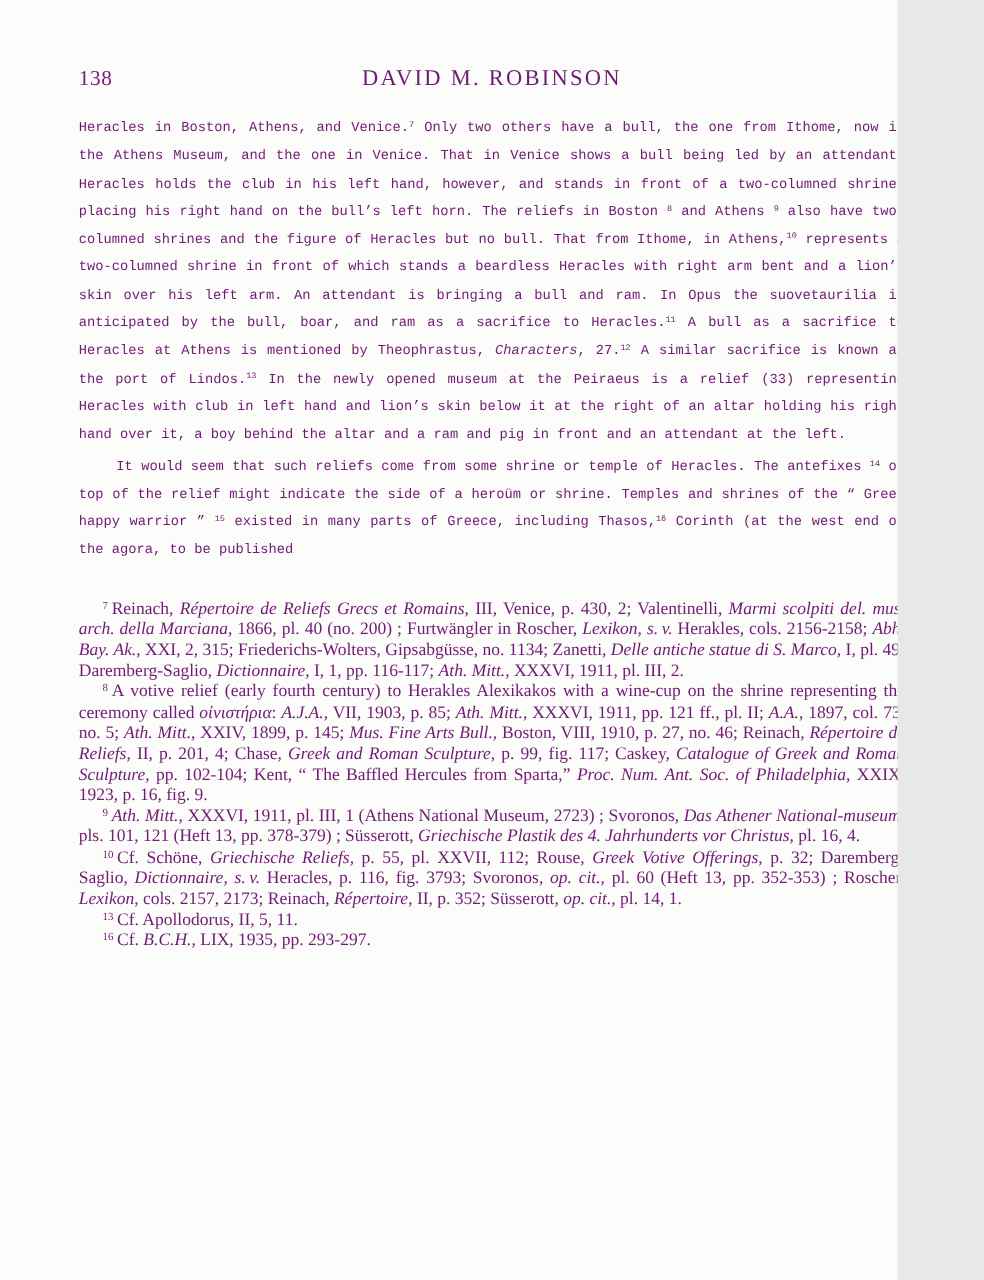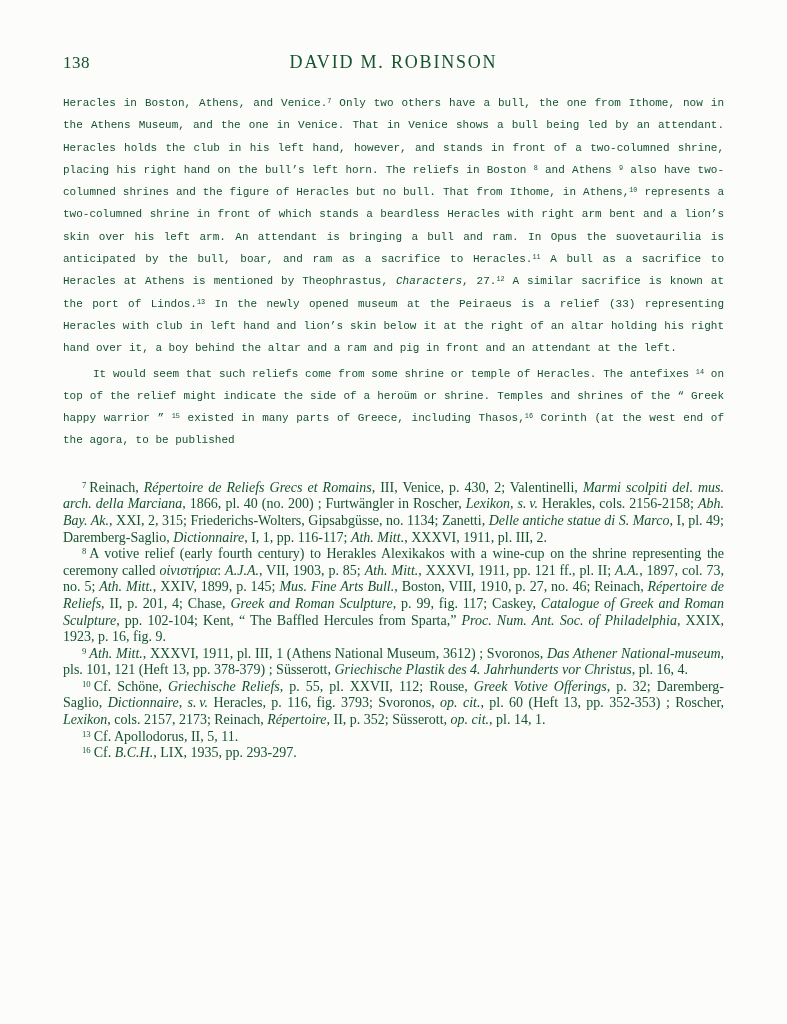--- a/index.html
+++ b/index.html
@@ -2,24 +2,24 @@
 <html><head>
 <meta charset="utf-8">
 <style>
   html, body {
     margin: 0;
     padding: 0;
     background: #e8e8e8;
   }
   .page {
     position: relative;
-    width: 787px;
+    width: 718px;
     height: 1024px;
     background: #fcfcfa;
-    color: #14532d;
+    color: #701a75;
     font-family: "Liberation Serif", "DejaVu Serif", serif;
     overflow: hidden;
     box-sizing: border-box;
   }
   .content {
     position: absolute;
     left: 63px;
     top: 52px;
     width: 661px;
   }
@@ -83,20 +83,20 @@
     </div>
 
     <div class="body-text">
         <p class="body-para"><span>Heracles in Boston, Athens, and Venice.</span><sup class="fn-ref">7</sup><span> Only two others have a bull, the one from Ithome, now in the Athens Museum, and the one in Venice. That in Venice shows a bull being led by an attendant. Heracles holds the club in his left hand, however, and stands in front of a two-columned shrine, placing his right hand on the bull’s left horn. The reliefs in Boston </span><sup class="fn-ref">8</sup><span> and Athens </span><sup class="fn-ref">9</sup><span> also have two-columned shrines and the figure of Heracles but no bull. That from Ithome, in Athens,</span><sup class="fn-ref">10</sup><span> represents a two-columned shrine in front of which stands a beardless Heracles with right arm bent and a lion’s skin over his left arm. An attendant is bringing a bull and ram. In Opus the suovetaurilia is anticipated by the bull, boar, and ram as a sacrifice to Heracles.</span><sup class="fn-ref">11</sup><span> A bull as a sacrifice to Heracles at Athens is mentioned by Theophrastus, </span><span class="it">Characters</span><span>, 27.</span><sup class="fn-ref">12</sup><span> A similar sacrifice is known at the port of Lindos.</span><sup class="fn-ref">13</sup><span> In the newly opened museum at the Peiraeus is a relief (33) representing Heracles with club in left hand and lion’s skin below it at the right of an altar holding his right hand over it, a boy behind the altar and a ram and pig in front and an attendant at the left.</span></p>
         <p class="body-para indent"><span>It would seem that such reliefs come from some shrine or temple of Heracles. The antefixes </span><sup class="fn-ref">14</sup><span> on top of the relief might indicate the side of a heroüm or shrine. Temples and shrines of the “ Greek happy warrior ” </span><sup class="fn-ref">15</sup><span> existed in many parts of Greece, including Thasos,</span><sup class="fn-ref">16</sup><span> Corinth (at the west end of the agora, to be published</span></p>
       </div>
 
     <div class="footnotes">
         <p class="footnote"><sup class="fn-ref">7</sup><span>Reinach, </span><span class="it">Répertoire de Reliefs Grecs et Romains</span><span>, III, Venice, p. 430, 2; Valentinelli, </span><span class="it">Marmi scolpiti del. mus. arch. della Marciana</span><span>, 1866, pl. 40 (no. 200) ; Furtwängler in Roscher, </span><span class="it">Lexikon</span><span>, </span><span class="it">s. v.</span><span> Herakles, cols. 2156-2158; </span><span class="it">Abh. Bay. Ak.</span><span>, XXI, 2, 315; Friederichs-Wolters, Gipsabgüsse, no. 1134; Zanetti, </span><span class="it">Delle antiche statue di S. Marco</span><span>, I, pl. 49; Daremberg-Saglio, </span><span class="it">Dictionnaire</span><span>, I, 1, pp. 116-117; </span><span class="it">Ath. Mitt.</span><span>, XXXVI, 1911, pl. III, 2.</span></p>
         <p class="footnote"><sup class="fn-ref">8</sup><span>A votive relief (early fourth century) to Herakles Alexikakos with a wine-cup on the shrine representing the ceremony called </span><span class="it">οἰνιστήρια</span><span>: </span><span class="it">A.J.A.</span><span>, VII, 1903, p. 85; </span><span class="it">Ath. Mitt.</span><span>, XXXVI, 1911, pp. 121 ff., pl. II; </span><span class="it">A.A.</span><span>, 1897, col. 73, no. 5; </span><span class="it">Ath. Mitt.</span><span>, XXIV, 1899, p. 145; </span><span class="it">Mus. Fine Arts Bull.</span><span>, Boston, VIII, 1910, p. 27, no. 46; Reinach, </span><span class="it">Répertoire de Reliefs</span><span>, II, p. 201, 4; Chase, </span><span class="it">Greek and Roman Sculpture</span><span>, p. 99, fig. 117; Caskey, </span><span class="it">Catalogue of Greek and Roman Sculpture</span><span>, pp. 102-104; Kent, “ The Baffled Hercules from Sparta,” </span><span class="it">Proc. Num. Ant. Soc. of Philadelphia</span><span>, XXIX, 1923, p. 16, fig. 9.</span></p>
-        <p class="footnote"><sup class="fn-ref">9</sup><span class="it">Ath. Mitt.</span><span>, XXXVI, 1911, pl. III, 1 (Athens National Museum, 3612) ; Svoronos, </span><span class="it">Das Athener National-museum,</span><span> pls. 101, 121 (Heft 13, pp. 378-379) ; Süsserott, </span><span class="it">Griechische Plastik des 4. Jahrhunderts vor Christus</span><span>, pl. 16, 4.</span></p>
+        <p class="footnote"><sup class="fn-ref">9</sup><span class="it">Ath. Mitt.</span><span>, XXXVI, 1911, pl. III, 1 (Athens National Museum, 2723) ; Svoronos, </span><span class="it">Das Athener National-museum,</span><span> pls. 101, 121 (Heft 13, pp. 378-379) ; Süsserott, </span><span class="it">Griechische Plastik des 4. Jahrhunderts vor Christus</span><span>, pl. 16, 4.</span></p>
         <p class="footnote"><sup class="fn-ref">10</sup><span>Cf. Schöne, </span><span class="it">Griechische Reliefs</span><span>, p. 55, pl. XXVII, 112; Rouse, </span><span class="it">Greek Votive Offerings</span><span>, p. 32; Daremberg-Saglio, </span><span class="it">Dictionnaire</span><span>, </span><span class="it">s. v.</span><span> Heracles, p. 116, fig. 3793; Svoronos, </span><span class="it">op. cit.</span><span>, pl. 60 (Heft 13, pp. 352-353) ; Roscher, </span><span class="it">Lexikon</span><span>, cols. 2157, 2173; Reinach, </span><span class="it">Répertoire</span><span>, II, p. 352; Süsserott, </span><span class="it">op. cit.</span><span>, pl. 14, 1.</span></p>
         <p class="footnote"><sup class="fn-ref">13</sup><span>Cf. Apollodorus, II, 5, 11.</span></p>
         <p class="footnote"><sup class="fn-ref">16</sup><span>Cf. </span><span class="it">B.C.H.</span><span>, LIX, 1935, pp. 293-297.</span></p>
       </div>
 
   </div>
 </div>
 
 </body></html>

